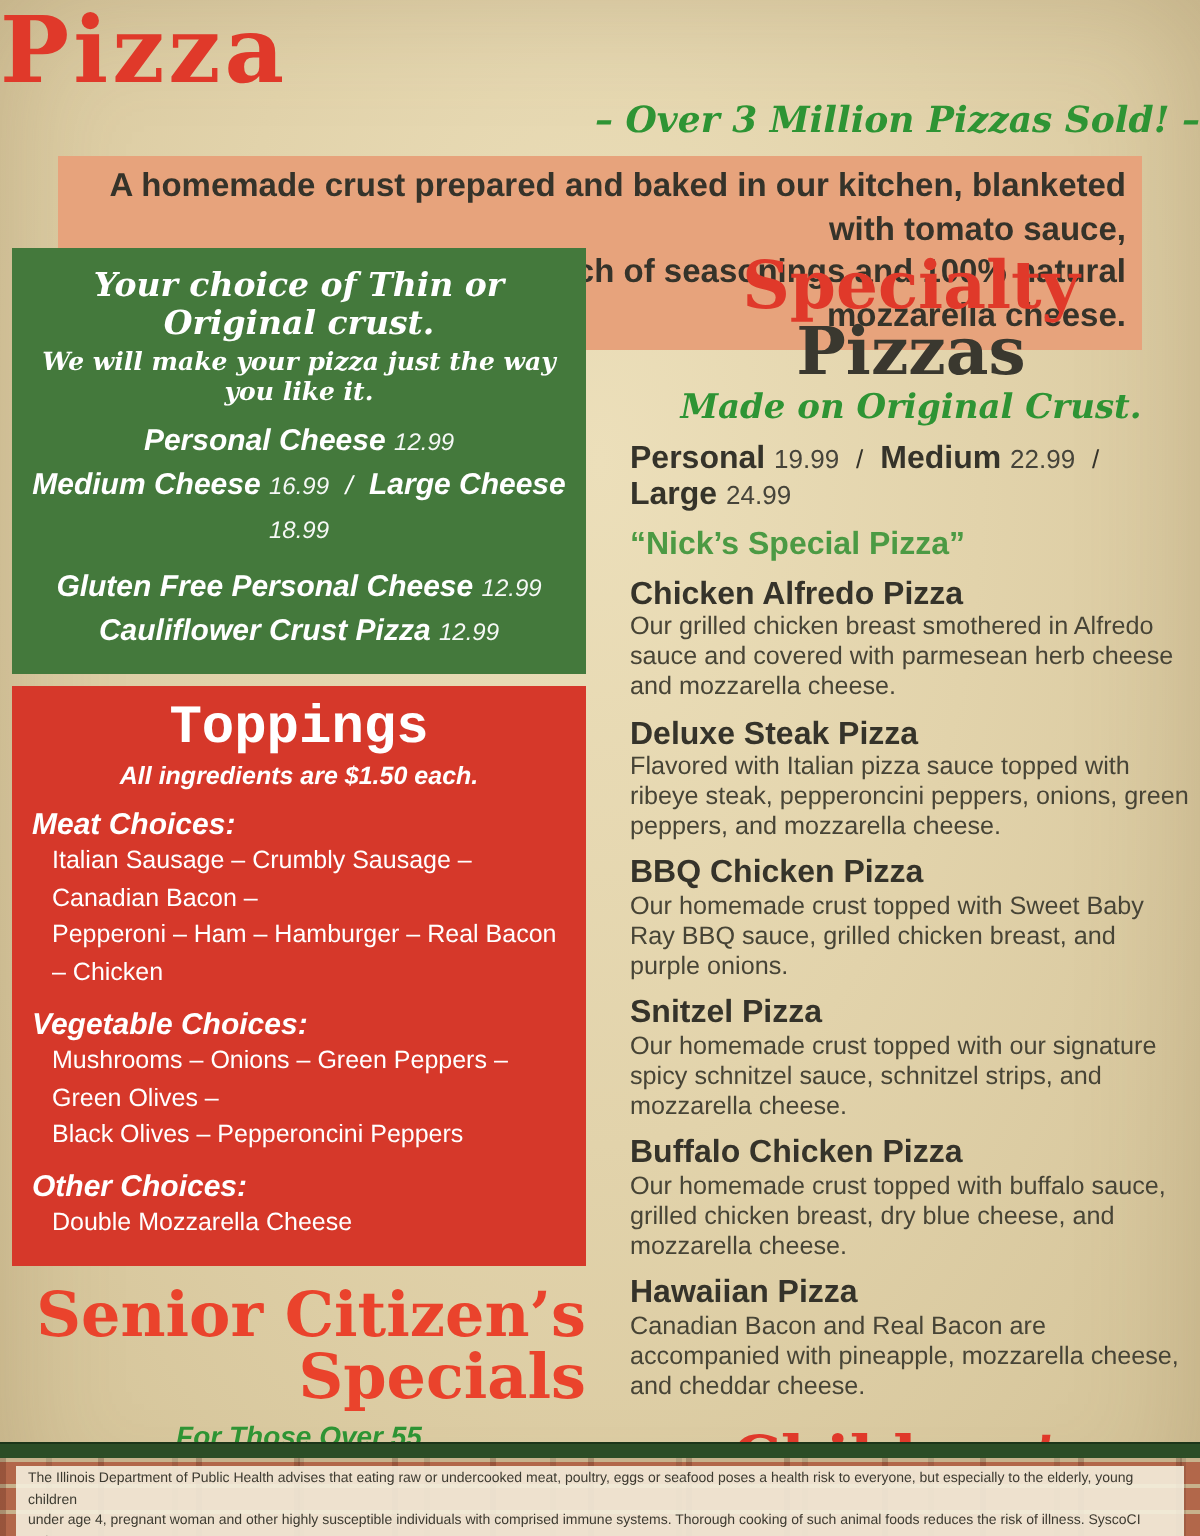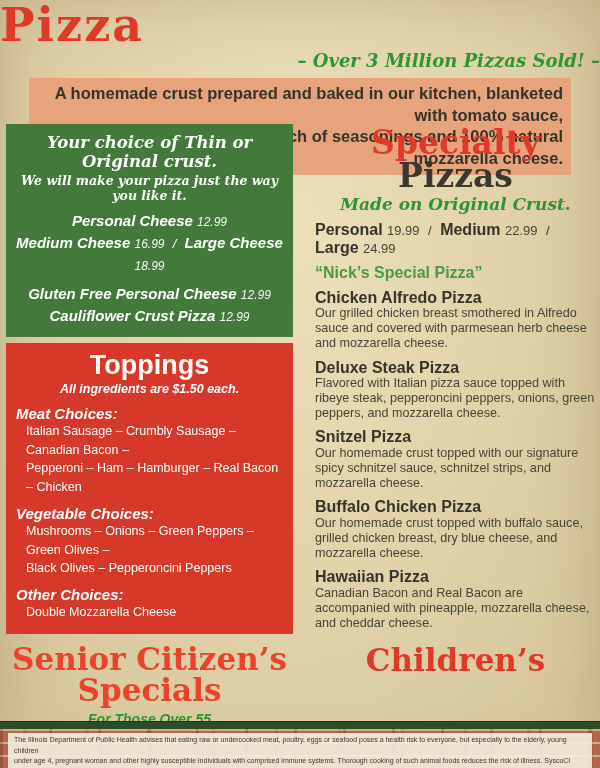--- a/index.html
+++ b/index.html
@@ -29,27 +29,27 @@
   .col-right{width:281px;margin-left:22px;flex:none;}
   
   .green-box{background:#44793c;color:#ffffff;text-align:center;padding:9px 6px 10px;}
   .gb-heading{font-family:"DejaVu Serif",serif;font-style:italic;font-weight:bold;font-size:16.5px;}
   .gb-sub{font-family:"DejaVu Serif",serif;font-style:italic;font-weight:bold;font-size:12.5px;margin-top:2px;margin-bottom:7px;}
   .gb-line{font-size:15px;font-weight:bold;line-height:1.45;font-style:italic;}
   .gb-gap{margin-top:8px;}
   .price{font-size:12px;font-weight:normal;opacity:.95;}
   
   .red-box{margin-top:6px;background:#d6382a;color:#fff;padding:5px 10px 12px;}
-  .tb-title{text-align:center;font-family:Liberation Sans, sans-serif;font-weight:bold;font-size:27px;margin:2px 0 0;}
+  .tb-title{text-align:center;font-family:Liberation Mono, monospace;font-weight:bold;font-size:27px;margin:2px 0 0;}
   .tb-note{text-align:center;font-style:italic;font-weight:bold;font-size:12.5px;margin:1px 0 9px;}
   .tb-label{font-style:italic;font-weight:bold;font-size:15px;}
   .tb-lines{padding-left:10px;font-size:12.5px;line-height:1.5;margin-bottom:8px;}
   
   .seniors{text-align:center;}
-  .sr-title{font-family:"DejaVu Serif",serif;font-weight:bold;font-size:31px;line-height:1.0;color:#ea432c;margin:10px 0 0;}
+  .sr-title{font-family:"DejaVu Serif",serif;font-weight:bold;font-size:31px;line-height:1.0;color:#ea432c;margin:10px 0 0;text-align:right;}
   .sr-note1{color:#2e9434;font-weight:bold;font-style:italic;font-size:14px;margin-top:5px;}
   .sr-note2{color:#2e9434;font-style:italic;font-size:14px;}
   
   .sp-title{font-family:"DejaVu Serif",serif;font-weight:bold;font-size:33px;text-align:center;margin:2px 0 0;line-height:1;}
   .accent{color:#e0392a;}
   .dark{color:#3a382f;}
   .sp-sub{font-family:"DejaVu Serif",serif;font-style:italic;font-weight:bold;color:#2e9434;font-size:17px;text-align:center;margin-top:2px;}
   .sp-sizes{font-size:16px;font-weight:bold;color:#35332a;margin:7px 0 6px;}
   .sp-sizes .price{font-size:13px;color:#46443a;opacity:1;}
   .sep{font-weight:normal;font-size:13px;padding:0 4px;}
@@ -171,20 +171,24 @@
         </div>
         <div class="pz">
           <div class="pz-name">Chicken Alfredo Pizza</div>
           <div class="pz-desc">Our grilled chicken breast smothered in Alfredo sauce and covered with parmesean herb cheese and mozzarella cheese.</div>
         </div>
         <div class="pz">
           <div class="pz-name">Deluxe Steak Pizza</div>
           <div class="pz-desc">Flavored with Italian pizza sauce topped with ribeye steak, pepperoncini peppers, onions, green peppers, and mozzarella cheese.</div>
         </div>
         <div class="pz">
+          <div class="pz-name">BBQ Chicken Pizza</div>
+          <div class="pz-desc">Our homemade crust topped with Sweet Baby Ray BBQ sauce, grilled chicken breast, and purple onions.</div>
+        </div>
+        <div class="pz">
           <div class="pz-name">Snitzel Pizza</div>
           <div class="pz-desc">Our homemade crust topped with our signature spicy schnitzel sauce, schnitzel strips, and mozzarella cheese.</div>
         </div>
         <div class="pz">
           <div class="pz-name">Buffalo Chicken Pizza</div>
           <div class="pz-desc">Our homemade crust topped with buffalo sauce, grilled chicken breast, dry blue cheese, and mozzarella cheese.</div>
         </div>
         <div class="pz">
           <div class="pz-name">Hawaiian Pizza</div>
           <div class="pz-desc">Canadian Bacon and Real Bacon are accompanied with pineapple, mozzarella cheese, and cheddar cheese.</div>

